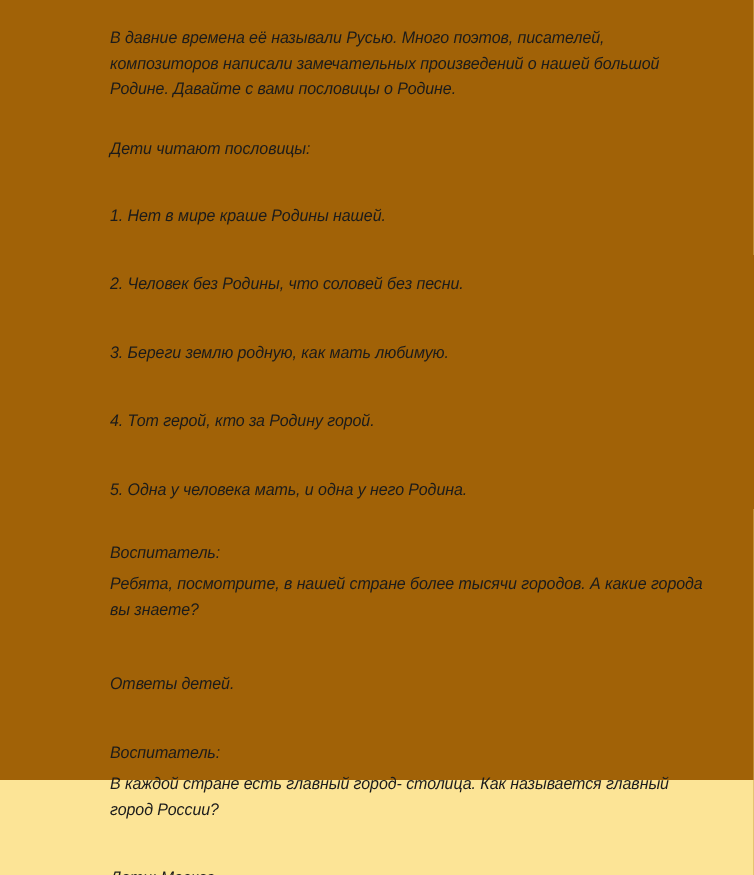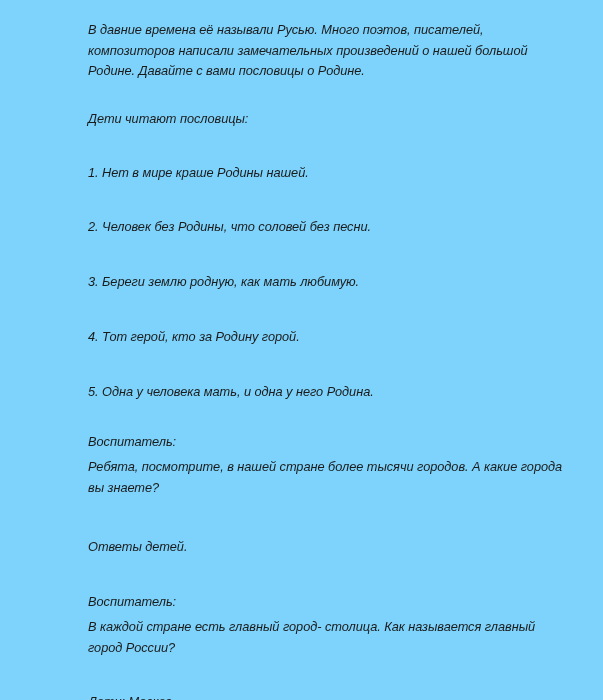--- a/index.html
+++ b/index.html
@@ -11,22 +11,22 @@
     width: 603px;
     height: 700px;
     background: #fce496;
     font-family: "Liberation Sans", "DejaVu Sans", sans-serif;
     overflow: hidden;
   }
 
   .page {
     position: relative;
     width: 603px;
-    height: 700px;
-    background: #7dd3fc;
+    height: 624px;
+    background: #a16207;
     box-sizing: border-box;
   }
 
   .doc-body {
     position: absolute;
     left: 88px;
     top: 0;
     width: 498px;
   }
 

